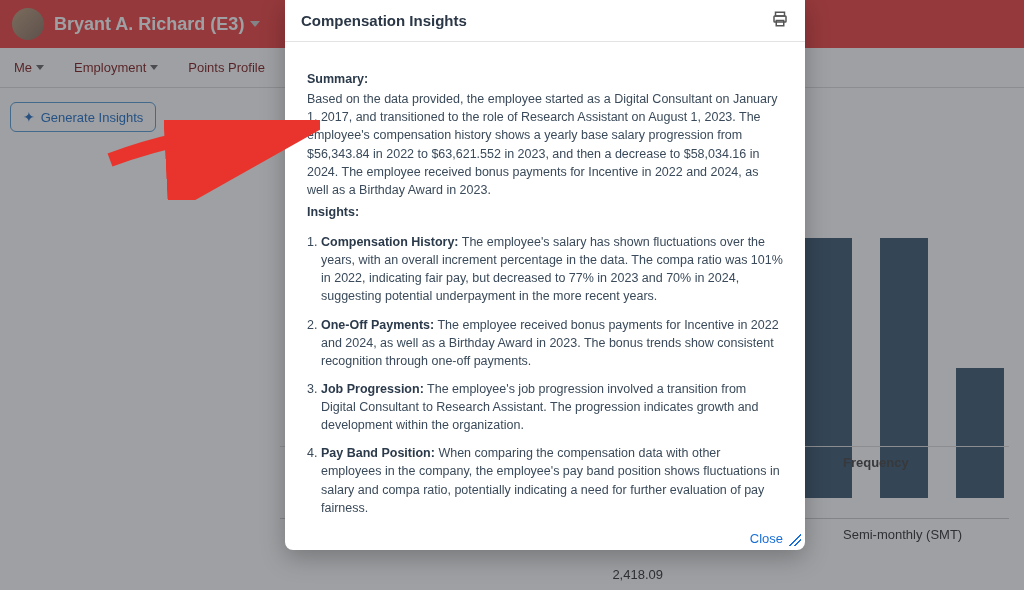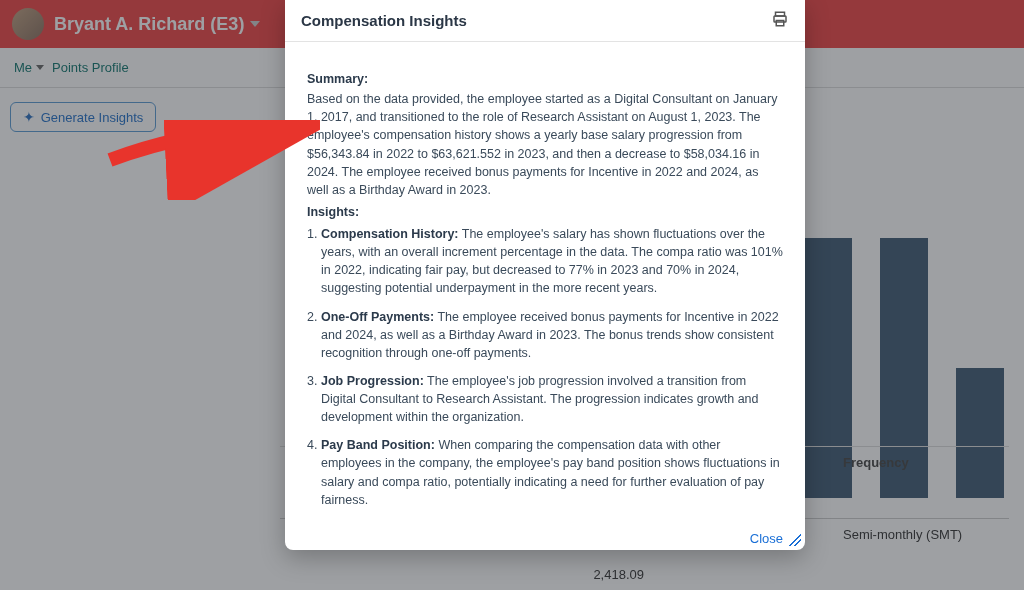--- a/index.html
+++ b/index.html
@@ -38,22 +38,23 @@
     width:0;height:0;border-left:5px solid transparent;border-right:5px solid transparent;border-top:6px solid #ccc;
   }
   
   .tabs {
     display:flex;
     align-items:center;
     background:#fff;
     height:40px;
     padding:0 10px;
     border-bottom:1px solid #ddd;
-    font-size:13px;
-    color:#0f766e;
+    gap:22px;
+    font-size:13px;
+    color:#7f1d1d;
   }
   .tab { display:flex; align-items:center; gap:4px; padding:6px 4px; }
   .tab .chev { width:0;height:0;border-left:4px solid transparent;border-right:4px solid transparent;border-top:5px solid #666;}
   
   .content {
     display:flex;
     background:#fff;
     height:calc(100% - 88px);
   }
   .left-col {
@@ -99,21 +100,21 @@
     font-size:13px;
   }
   .table-head, .table-row {
     display:flex;
     padding:8px 6px;
   }
   .table-head { font-weight:600; color:#444; border-bottom:1px solid #ccc;}
   .th1 { flex:2.5; }
   .th2 { width:80px; text-align:right;margin-top:40px; }
   .th3 { width:180px; padding-left:14px;}
-  .th4 { width:160px;margin-left:19px; }
+  .th4 { width:160px; }
   
   .overlay {
     position:absolute;
     inset:0;
     background:rgba(40,45,50,0.45);
   }
   
   .modal {
     position:absolute;
     left:285px;
@@ -152,21 +153,21 @@
   .modal-body::-webkit-scrollbar-thumb { background:#9aa7b3; border-radius:4px;}
   .section-head {
     font-weight:700;
     color:#2b3a4b;
     margin-top:4px;
     margin-bottom:2px;
   }
   .section-head.first { margin-top:16px;}
   .insight-list, .talking-list {
     padding-left:14px;
-    margin-top:4px;
+    margin-top:12px;
   }
   .insight-list li, .talking-list li {
     margin-bottom:10px;
     list-style:decimal;
   }
   .li-label { font-weight:700; color:#2b3a4b;}
   .modal-footer {
     text-align:right;
     padding:8px 22px 4px;
   }
@@ -196,20 +197,24 @@
 
 <div class="header">
   <div class="avatar"></div>
   <div class="user-name">Bryant A. Richard (E3)</div>
   <div class="chev-down"></div>
 </div>
 
 <div class="tabs">
   <div class="tab">
       <span>Me</span>
+      <span class="chev"></span>
+    </div>
+  <div class="tab">
+      <span>Employment</span>
       <span class="chev"></span>
     </div>
   <div class="tab">
       <span>Points Profile</span>
     </div>
 </div>
 
 <div class="content">
   <div class="left-col">
     <button class="gen-btn">

